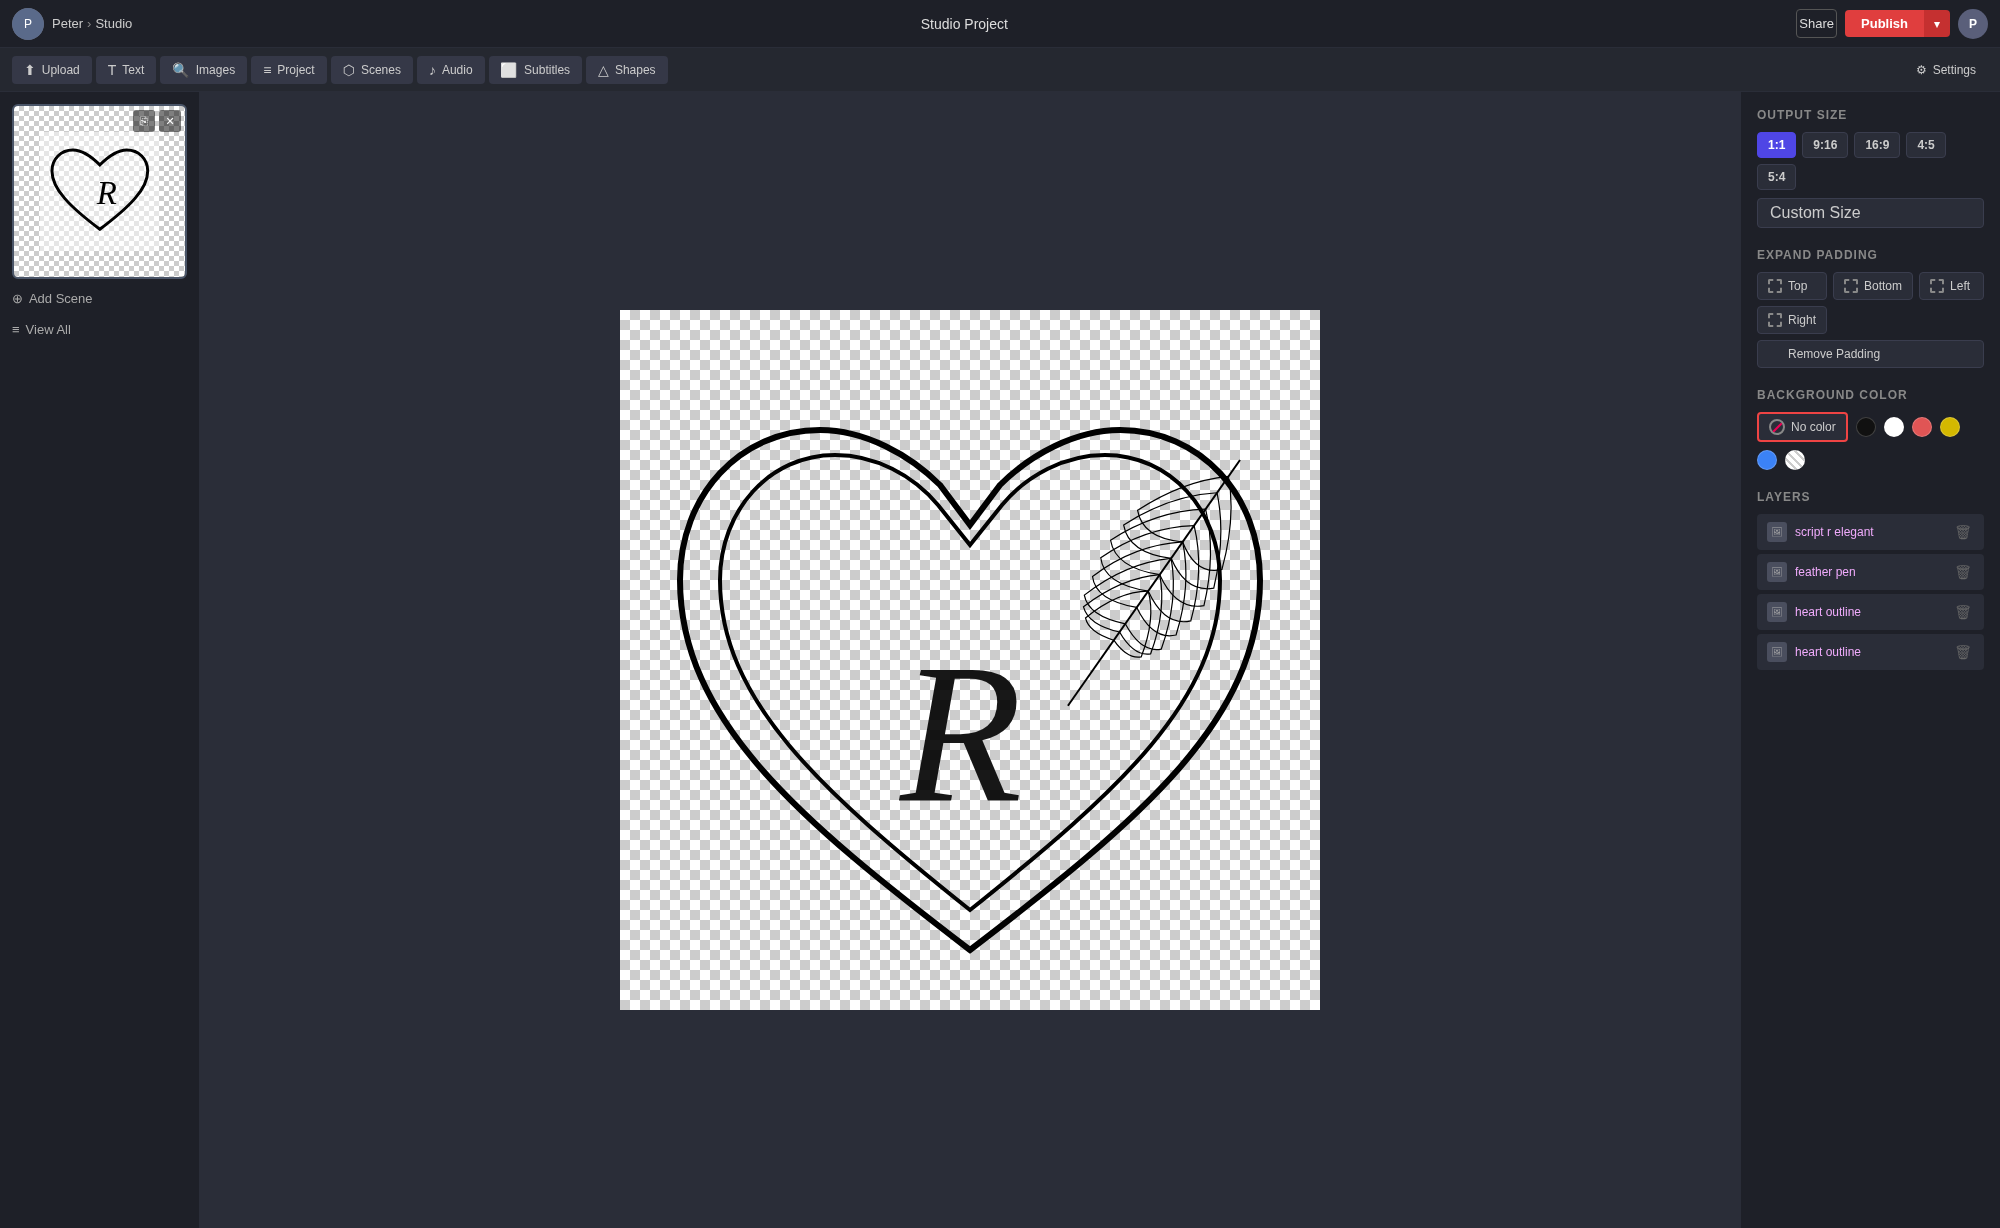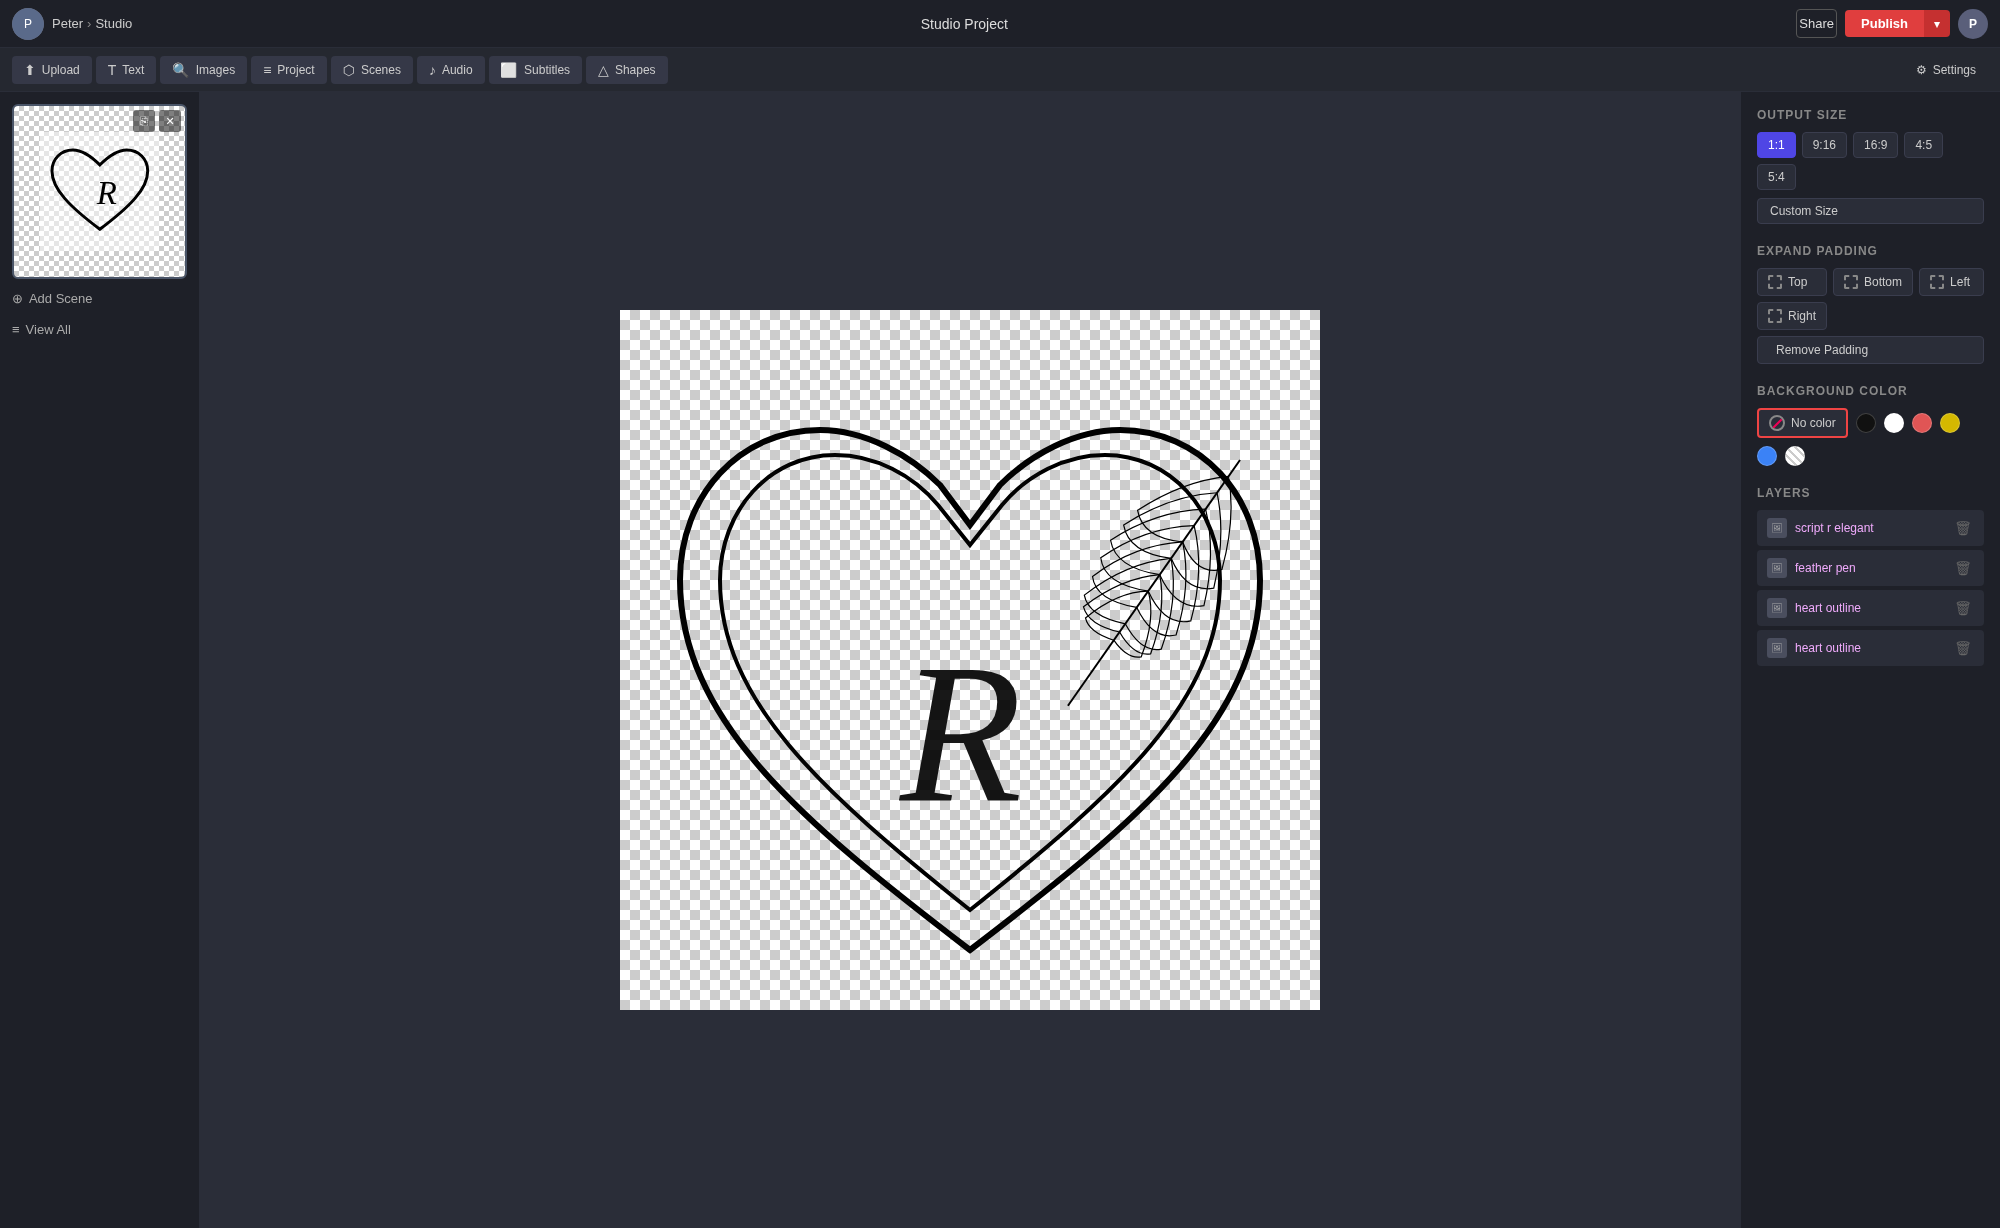--- a/index.html
+++ b/index.html
@@ -44,28 +44,28 @@
     .canvas-wrapper { background: white; width: 700px; height: 700px; position: relative; overflow: hidden; }
     .checker { width: 100%; height: 100%; background-image: repeating-conic-gradient(#ccc 0% 25%, #fff 0% 50%); background-size: 20px 20px; position: absolute; top: 0; left: 0; }
     .canvas-content { position: absolute; top: 0; left: 0; width: 100%; height: 100%; display: flex; align-items: center; justify-content: center; }
 
     
     .right-panel { width: 260px; background: #1e2028; border-left: 1px solid #2a2d38; padding: 16px; overflow-y: auto; flex-shrink: 0; }
     .panel-section { margin-bottom: 20px; }
     .panel-label { font-size: 12px; font-weight: 700; color: #888; letter-spacing: 1px; text-transform: uppercase; margin-bottom: 10px; }
     
     .size-buttons { display: flex; gap: 6px; flex-wrap: wrap; margin-bottom: 8px; }
-    .size-btn { background: #2a2d38; border: 1px solid #3a3d4e; color: #ccc; padding: 5px 10px; border-radius: 4px; cursor: pointer; font-size: 12px; }
+    .size-btn { background: #2a2d38; border: 1px solid #3a3d4e; color: #ccc; padding: 5px 10px; border-radius: 4px; cursor: pointer; font-size: 12px; font-weight: bold; }
     .size-btn.active { background: #4f46e5; border-color: #4f46e5; color: #fff; }
-    .custom-size-btn { background: #2a2d38; border: 1px solid #3a3d4e; color: #ccc; padding: 5px 12px; border-radius: 4px; cursor: pointer; font-size: 12px; width: 100%; text-align: left; }
+    .custom-size-btn { background: #2a2d38; border: 1px solid #3a3d4e; color: #ccc; padding: 5px 12px; border-radius: 4px; cursor: pointer; font-size: 16px; width: 100%; text-align: left; }
 
     .padding-grid { display: grid; grid-template-columns: 1fr 1fr 1fr; gap: 6px; margin-bottom: 6px; }
     .padding-btn { background: #2a2d38; border: 1px solid #3a3d4e; color: #ccc; padding: 6px 10px; border-radius: 4px; cursor: pointer; font-size: 12px; display: flex; align-items: center; gap: 6px; }
     .padding-btn .dashed-icon { width: 14px; height: 14px; border: 2px dashed #888; border-radius: 2px; flex-shrink: 0; }
-    .remove-padding-btn { background: #2a2d38; border: 1px solid #3a3d4e; color: #ccc; padding: 6px 12px; border-radius: 4px; cursor: pointer; font-size: 12px; display: flex; align-items: flex-end; gap: 6px; width: 100%; }
+    .remove-padding-btn { background: #2a2d38; border: 1px solid #3a3d4e; color: #ccc; padding: 6px 24px; border-radius: 4px; cursor: pointer; font-size: 12px; display: flex; align-items: flex-end; gap: 6px; width: 100%; }
 
     .color-row { display: flex; align-items: center; gap: 8px; flex-wrap: wrap; }
     .no-color-btn { display: flex; align-items: center; gap: 6px; background: #2a2d38; border: 2px solid #ef4444; color: #ccc; padding: 5px 10px; border-radius: 4px; cursor: pointer; font-size: 12px; }
     .no-color-icon { width: 16px; height: 16px; border-radius: 50%; border: 2px solid #888; position: relative; overflow: hidden; }
     .no-color-icon::after { content: ''; position: absolute; top: 50%; left: -2px; right: -2px; height: 2px; background: #e05; transform: rotate(-45deg); transform-origin: center; }
     .color-swatch { width: 20px; height: 20px; border-radius: 50%; cursor: pointer; border: 1px solid rgba(255,255,255,0.2); }
     .color-swatch.striped { background: repeating-linear-gradient(45deg, #ccc 0, #ccc 2px, #fff 2px, #fff 6px); }
 
     .layers-list { display: flex; flex-direction: column; gap: 4px; }
     .layer-item { display: flex; align-items: center; gap: 8px; background: #2a2d38; border-radius: 4px; padding: 8px 10px; cursor: pointer; }

